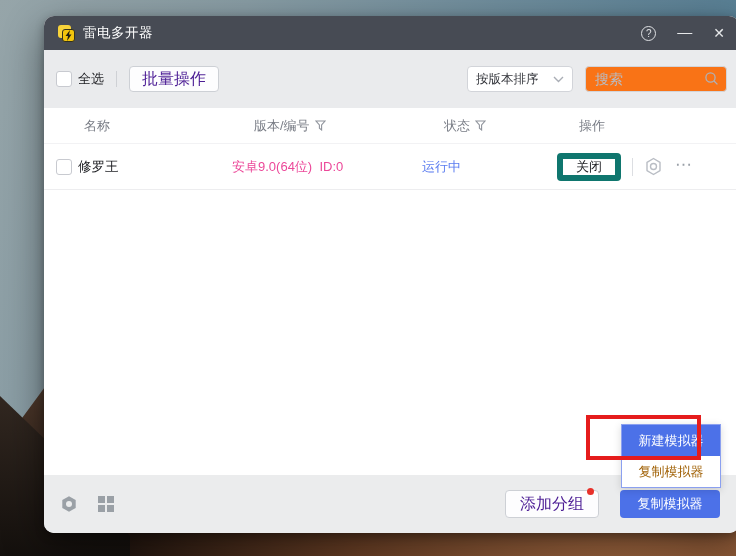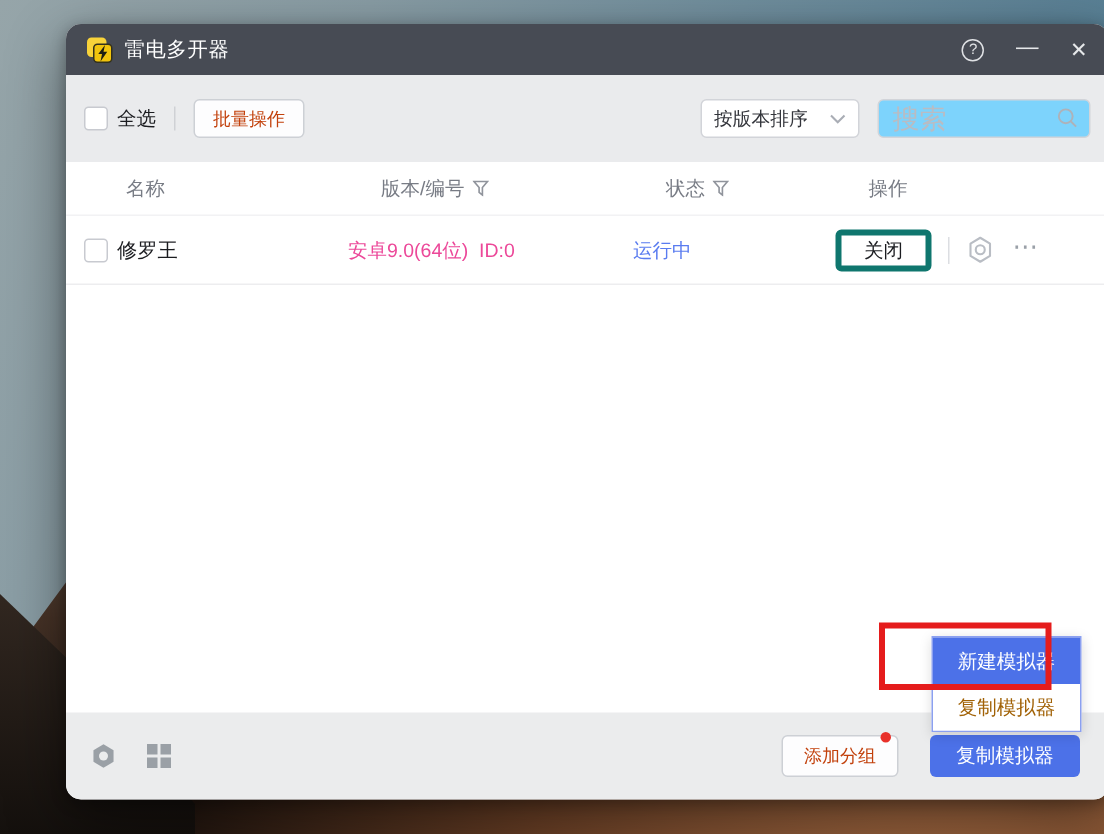--- a/index.html
+++ b/index.html
@@ -33,41 +33,41 @@
   .tb-controls{ margin-left:auto; display:flex; align-items:center; gap:21px; }
   .help-circle{ width:15px; height:15px; border:1.4px solid #dfe1e4; border-radius:50%; color:#dfe1e4; font-size:10px; display:flex; align-items:center; justify-content:center; cursor:default; }
   .tb-btn{ color:#e6e8ea; font-size:14px; line-height:1; cursor:default; }
   .tb-min{ font-size:15px; transform:translateY(-2px); }
 
   
   .toolbar{ height:58px; background:#eaebed; display:flex; align-items:center; padding:0 12px; flex:none; }
   .checkbox{ width:16px; height:16px; background:#fff; border:1px solid #c8cad0; border-radius:3px; flex:none; }
   .sel-label{ font-size:13px; color:#1b1c20; margin-left:6px; }
   .v-div{ width:1px; height:16px; background:#cfd1d5; margin:0 12px; }
-  .btn-white{ height:26px; background:#fdfdfe; border:1px solid #cdd0d5; border-radius:4px; font-size:12px; color:#c2410c; display:flex; align-items:center; justify-content:center; padding:0 12px; }
+  .btn-white{ height:26px; background:#fdfdfe; border:1px solid #cdd0d5; border-radius:4px; font-size:16px; color:#4c1d95; display:flex; align-items:center; justify-content:center; padding:0 12px; }
   .toolbar-right{ margin-left:auto; display:flex; align-items:center; gap:12px;padding-left:32px; }
   .sort-box{ width:106px; height:26px; background:#fff; border:1px solid #d2d4d9; border-radius:4px; display:flex; align-items:center; padding:0 8px; font-size:12.5px; color:#33353b; }
   .sort-box .chev{ margin-left:auto; }
   .search-box{ position:relative; width:142px; height:26px; }
-  .search-box input{ width:100%; height:100%; border:1px solid #d2d4d9; border-radius:4px; background:#7dd3fc; padding:0 28px 0 9px; font-size:18px; color:#33353b; font-family:"Liberation Sans",sans-serif; outline:none; }
+  .search-box input{ width:100%; height:100%; border:1px solid #d2d4d9; border-radius:4px; background:#f97316; padding:0 28px 0 9px; font-size:14px; color:#33353b; font-family:"Liberation Sans",sans-serif; outline:none; }
   .search-box input::placeholder{ color:#b9bcc3; }
   .search-icon{ position:absolute; right:8px; top:5px; }
 
   
   .thead{ height:36px; background:#fff; display:flex; align-items:center; font-size:13px; color:#787c85; padding-left:40px; flex:none; border-bottom:1px solid #f2f2f4; }
   .col-name{ width:170px; } .col-ver{ width:190px; } .col-stat{ width:135px; } .col-op{ flex:1; }
   .hcell{ display:flex; align-items:center; gap:5px; }
 
   .trow{ height:46px; display:flex; align-items:center; padding-left:12px; font-size:13.5px; color:#1b1c20; border-bottom:1px solid #ededef; flex:none; background:#fff; }
   .trow .name-cell{ width:176px; display:flex; align-items:center; }
   .trow .name-cell .nm{ margin-left:6px; }
   .ver-cell{ width:190px; white-space:pre; font-size:13px; color:#ec4899; }
   .stat-cell{ width:135px; font-size:13px; color:#5a7cf0; }
   .op-cell{ flex:1; display:flex; align-items:center; }
-  .close-btn{ width:64px; height:28px; background:#fff; border:4px solid #0f766e; border-radius:4px; font-size:13px; color:#1b1c20; display:flex; align-items:center; justify-content:center;text-align:right; }
+  .close-btn{ width:64px; height:28px; background:#fff; border:6px solid #0f766e; border-radius:4px; font-size:13px; color:#1b1c20; display:flex; align-items:center; justify-content:center;text-align:right; }
   .op-div{ width:1px; height:18px; background:#dcdee2; margin:0 11px; }
   .more-dots{ color:#9aa0a8; font-size:17px; letter-spacing:1px; margin-left:12px; line-height:1; transform:translateY(-2px); }
 
   .content-empty{ flex:1; background:#fff; }
 
   
   .footer{ height:58px; background:#ebeced; display:flex; align-items:center; padding:0 19px 0 16px; flex:none; }
   .grid-icon{ display:grid; grid-template-columns:7px 7px; grid-template-rows:7px 7px; gap:2px; margin-left:20px; }
   .grid-icon span{ background:#9aa0a6; }
   .footer-right{ margin-left:auto; display:flex; align-items:center; gap:21px; }

